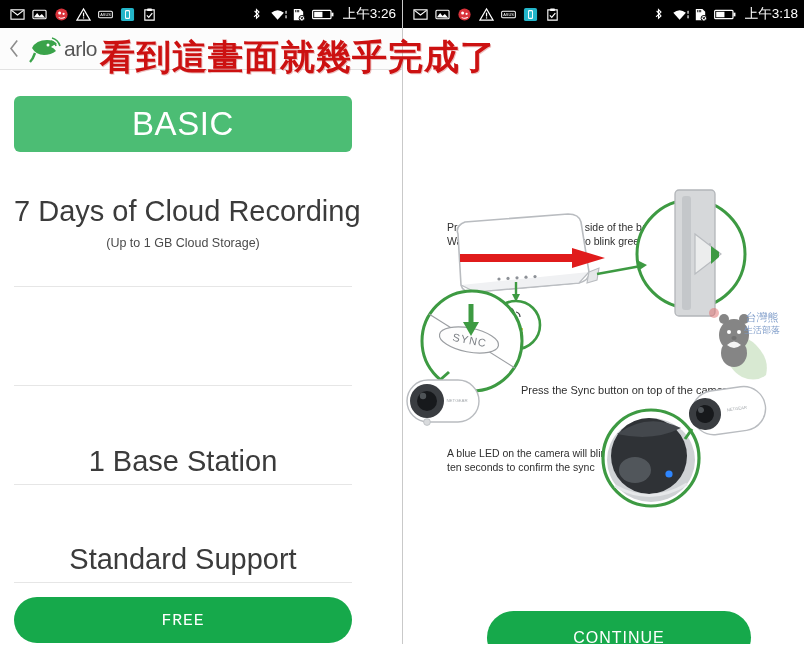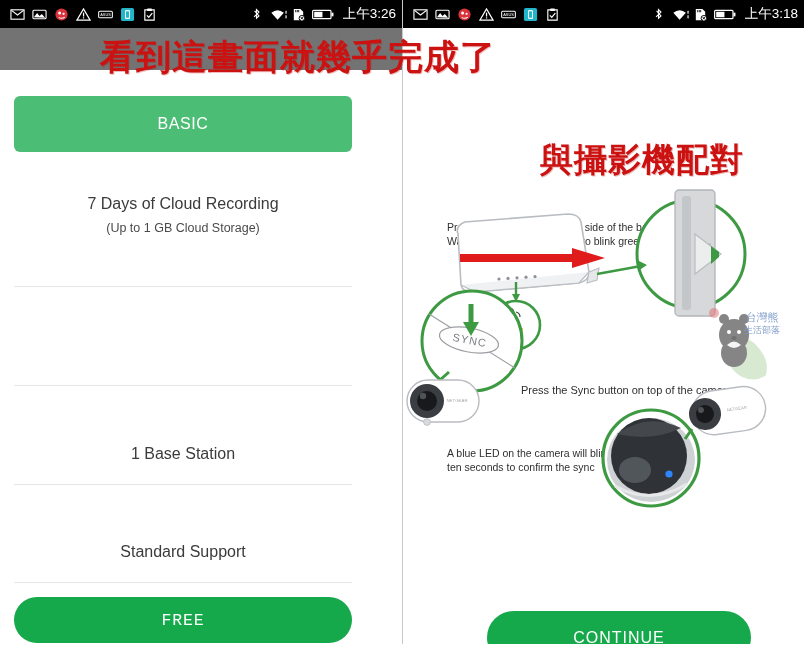--- a/index.html
+++ b/index.html
@@ -20,21 +20,21 @@
     position: relative;
     width: 804px;
     height: 654px;
     background: #ffffff;
   }
 
   .phone {
     position: absolute;
     top: 0;
     height: 644px;
-    background: #737373;
+    background: #701a75;
     overflow: hidden;
   }
   .phone-left  { left: 0;   width: 402px; }
   .phone-right { left: 402px; width: 402px; border-left: 1px solid #c9c9c9; box-sizing: border-box;}
 
   
   .statusbar {
     position: absolute;
     top: 0; left: 0;
     width: 100%;
@@ -118,33 +118,33 @@
     width: 338px;
     height: 56px;
     background: #4cbd74;
     border-radius: 6px;
     display: flex;
     align-items: center;
     justify-content: center;
   }
   .plan-banner-label {
     color: #ffffff;
-    font-size: 16px;
+    font-size: 33px;
     letter-spacing: 0.6px;
     font-family: "Liberation Sans", sans-serif;
   }
 
   .feature {
     position: absolute;
     left: 14px;
     width: 338px;
     text-align: center;
   }
   .feature-title {
-    font-size: 16px;
+    font-size: 29px;
     color: #3b3b3b;
     font-family: "Liberation Sans", sans-serif;
     line-height: 1.15;
     white-space: nowrap;
   }
   .feature-sub {
     font-size: 12.5px;
     color: #4a4a4a;
     font-family: "Liberation Sans", sans-serif;
     margin-top: 8px;
@@ -350,20 +350,42 @@
           <svg width="22" height="15" viewBox="0 0 24 16">
               <rect x="0.7" y="3.4" width="20" height="9.2" rx="1" fill="none" stroke="#fff" stroke-width="1.3"></rect>
               <rect x="2.4" y="5" width="9" height="6" fill="#fff"></rect>
               <rect x="21.2" y="6" width="2.2" height="4" fill="#fff"></rect>
             </svg>
         </span>
         <span class="sb-time">上午3:26</span>
       </div>
     </div>
 
+    <div class="arlo-header">
+      <div class="back-chevron">
+        <svg width="11" height="19" viewBox="0 0 11 19">
+            <path d="M8.2 1.5 L2 9.5 L8.2 17.5" stroke="#8d8d8d" stroke-width="1.6" fill="none"></path>
+          </svg>
+      </div>
+      <div class="arlo-logo">
+        <svg width="96" height="30" viewBox="0 0 96 30">
+
+          <g>
+            <path d="M8 14 Q12 6 23 6 Q30 6 33 10 Q29 11 27 13 Q30 14 32 17 Q27 21 20 21 Q12 21 8 14 Z" fill="#3aa34a"></path>
+            <path d="M11 19 Q9 25 6 28" stroke="#3aa34a" stroke-width="2.4" fill="none"></path>
+            <circle cx="24" cy="11" r="1.5" fill="#ffffff"></circle>
+            <path d="M27 7 Q31 8 32 12" stroke="#3aa34a" stroke-width="1.6" fill="none"></path>
+            <path d="M28 4 Q34 5.5 36 12" stroke="#3aa34a" stroke-width="1.6" fill="none"></path>
+          </g>
+
+          <text x="40" y="22" font-size="21" fill="#555555" font-family="Liberation Sans, sans-serif" letter-spacing="-0.5">arlo</text>
+          <text x="88" y="11" font-size="6" fill="#8a8a8a" font-family="Liberation Sans, sans-serif">™</text>
+        </svg>
+      </div>
+    </div>
 
     <div class="plan-card">
       <div class="plan-banner">
         <span class="plan-banner-label">BASIC</span>
       </div>
 
       <div class="feature" style="top:125px">
         <div class="feature-title">7 Days of Cloud Recording</div>
         <div class="feature-sub">(Up to 1 GB Cloud Storage)</div>
       </div>
@@ -568,21 +590,20 @@
           </g>
           <path d="M289 243 L282 253" stroke="#3d9a42" stroke-width="3" fill="none"></path>
         </svg>
       </div>
 
       <button class="continue-btn">CONTINUE</button>
     </div>
   </div>
 
   <div class="annot annot-headline">看到這畫面就幾乎完成了</div>
-  <div class="annot annot-right-2">與攝影機配對</div>
 
   <div class="red-arrow">
     <svg width="145" height="22" viewBox="0 0 145 22">
       <rect x="0" y="7" width="120" height="8" fill="#e01b1b"></rect>
       <path d="M112 1 L145 11 L112 21 Z" fill="#e01b1b"></path>
     </svg>
   </div>
 
   <div class="watermark">
     <svg width="92" height="78" viewBox="0 0 92 78">

